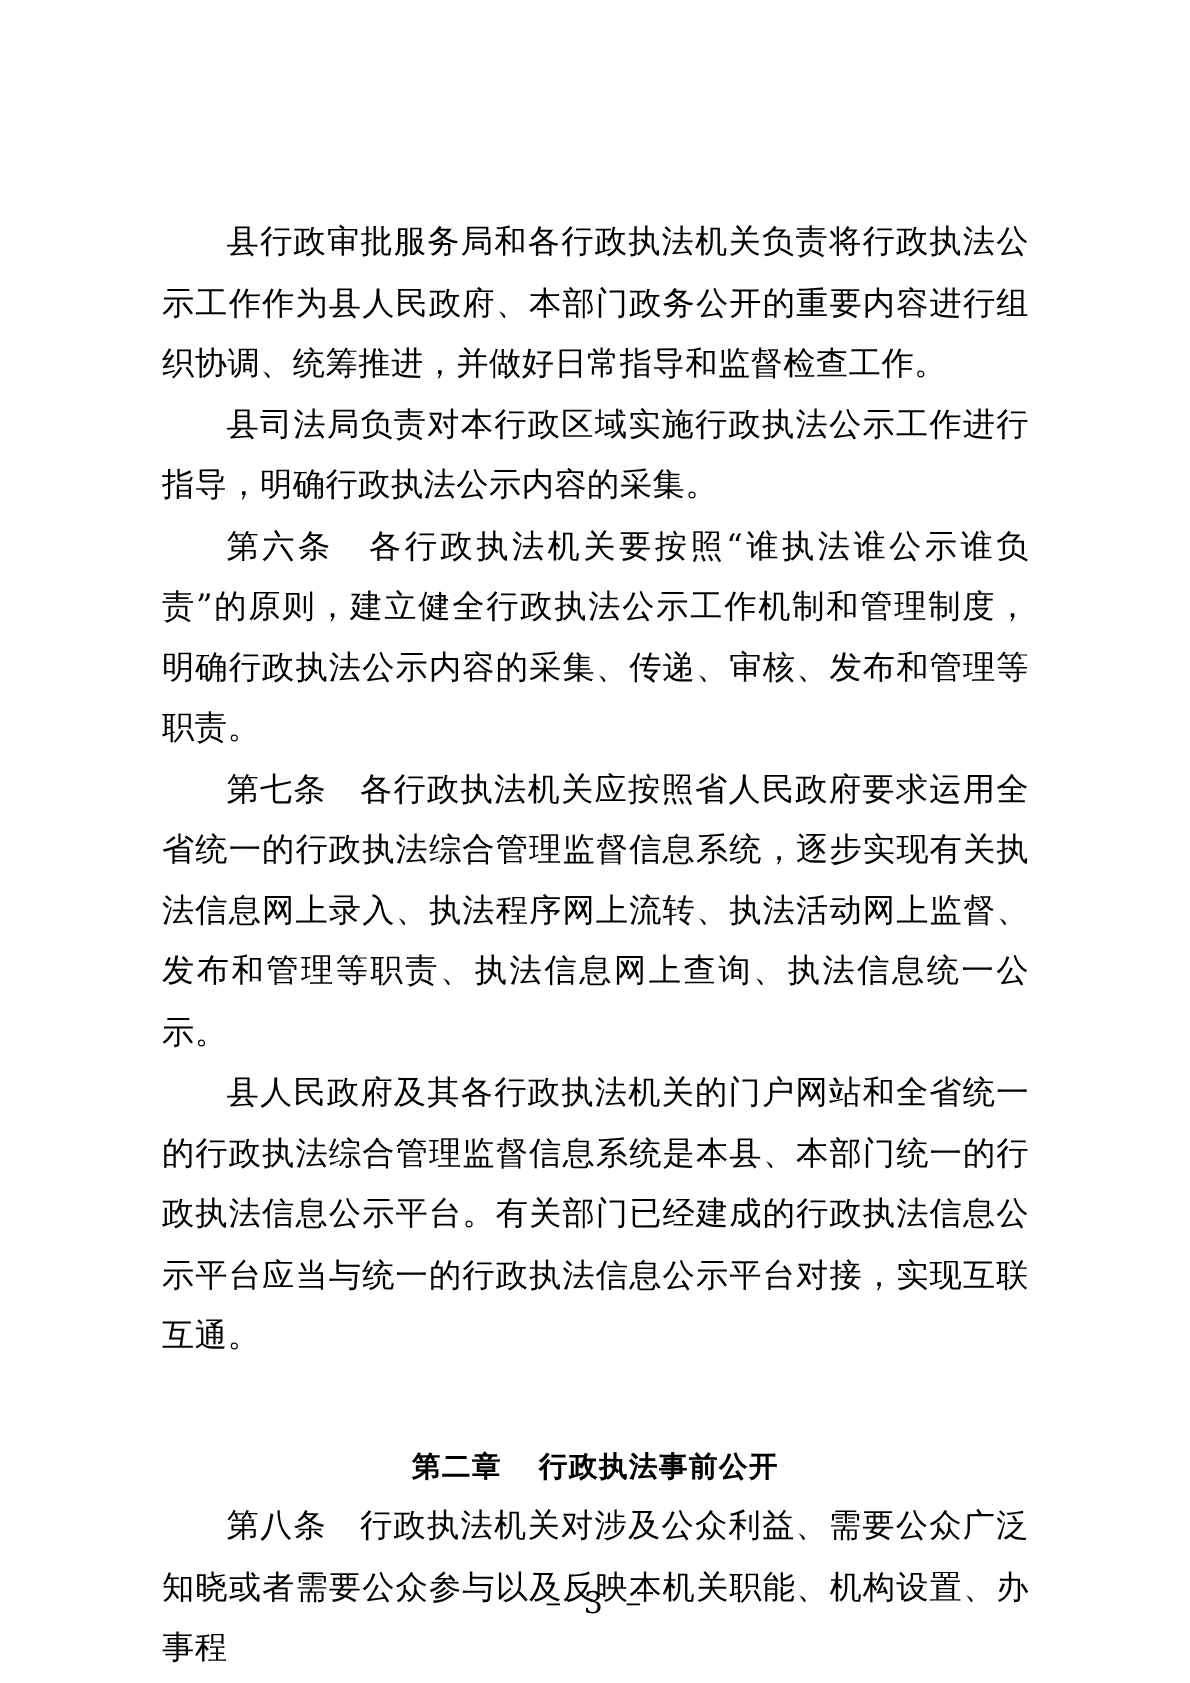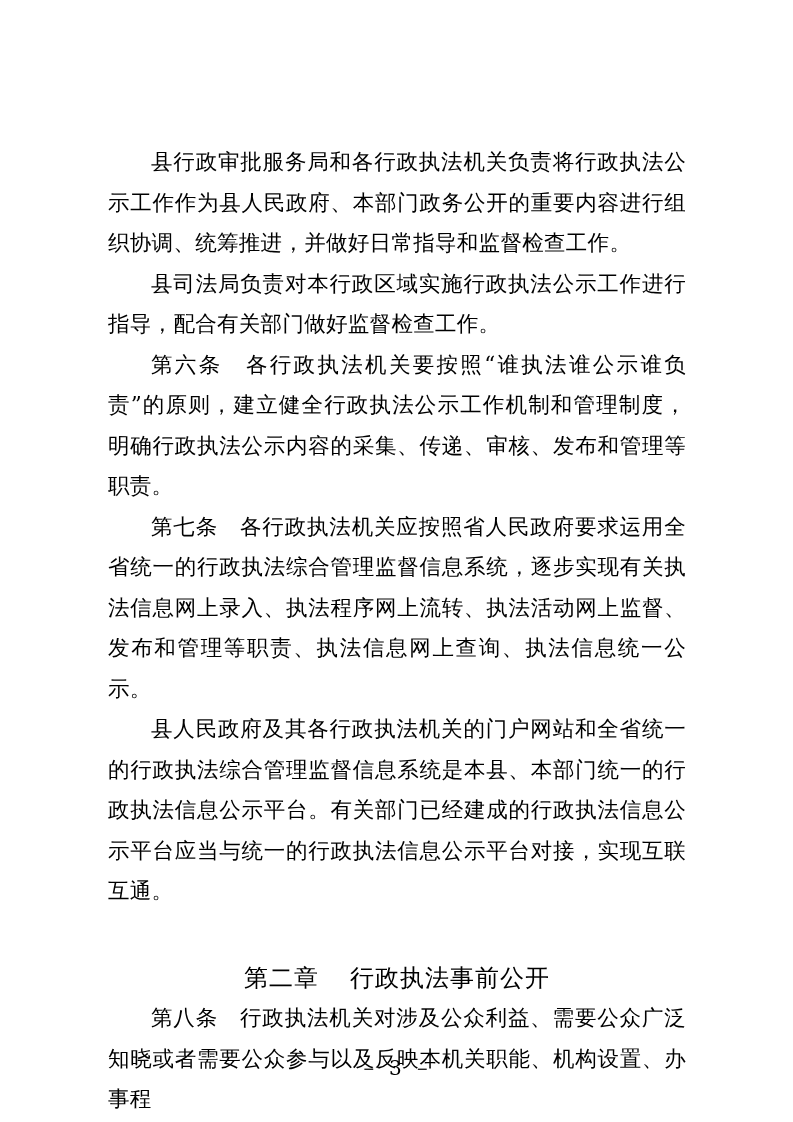--- a/index.html
+++ b/index.html
@@ -31,23 +31,23 @@
     text-justify: inter-ideograph;
     text-indent: 2em;
     letter-spacing: 0.3px;
   }
   .lead {
     font-weight: normal;
   }
   .chapter {
     margin: 0;
     margin-top: 46px;
-    font-size: 24px;
+    font-size: 19px;
     line-height: 40.5px;
-    font-weight: normal;
+    font-weight: bold;
     text-align: center;
     letter-spacing: 1px;
   }
   .chapter .sep {
     display: inline-block;
     width: 1.3em;
   }
   .page-number {
     position: absolute;
     left: 0;
@@ -64,21 +64,21 @@
 
 <div class="page">
 
   <div class="content">
 
     <p class="para">
       <span class="lead"></span><span>县行政审批服务局和各行政执法机关负责将行政执法公示工作作为县人民政府、本部门政务公开的重要内容进行组织协调、统筹推进，并做好日常指导和监督检查工作。</span>
     </p>
 
     <p class="para">
-      <span class="lead"></span><span>县司法局负责对本行政区域实施行政执法公示工作进行指导，配合有关部门做好监督检查工作。</span>
+      <span class="lead"></span><span>县司法局负责对本行政区域实施行政执法公示工作进行指导，明确行政执法公示内容的采集。</span>
     </p>
 
     <p class="para">
       <span class="lead">第六条</span><span class="sep" style="display:inline-block;width:1em;"></span><span>各行政执法机关要按照“谁执法谁公示谁负责”的原则，建立健全行政执法公示工作机制和管理制度，明确行政执法公示内容的采集、传递、审核、发布和管理等职责。</span>
     </p>
 
     <p class="para">
       <span class="lead">第七条</span><span class="sep" style="display:inline-block;width:1em;"></span><span>各行政执法机关应按照省人民政府要求运用全省统一的行政执法综合管理监督信息系统，逐步实现有关执法信息网上录入、执法程序网上流转、执法活动网上监督、发布和管理等职责、执法信息网上查询、执法信息统一公示。</span>
     </p>
 

